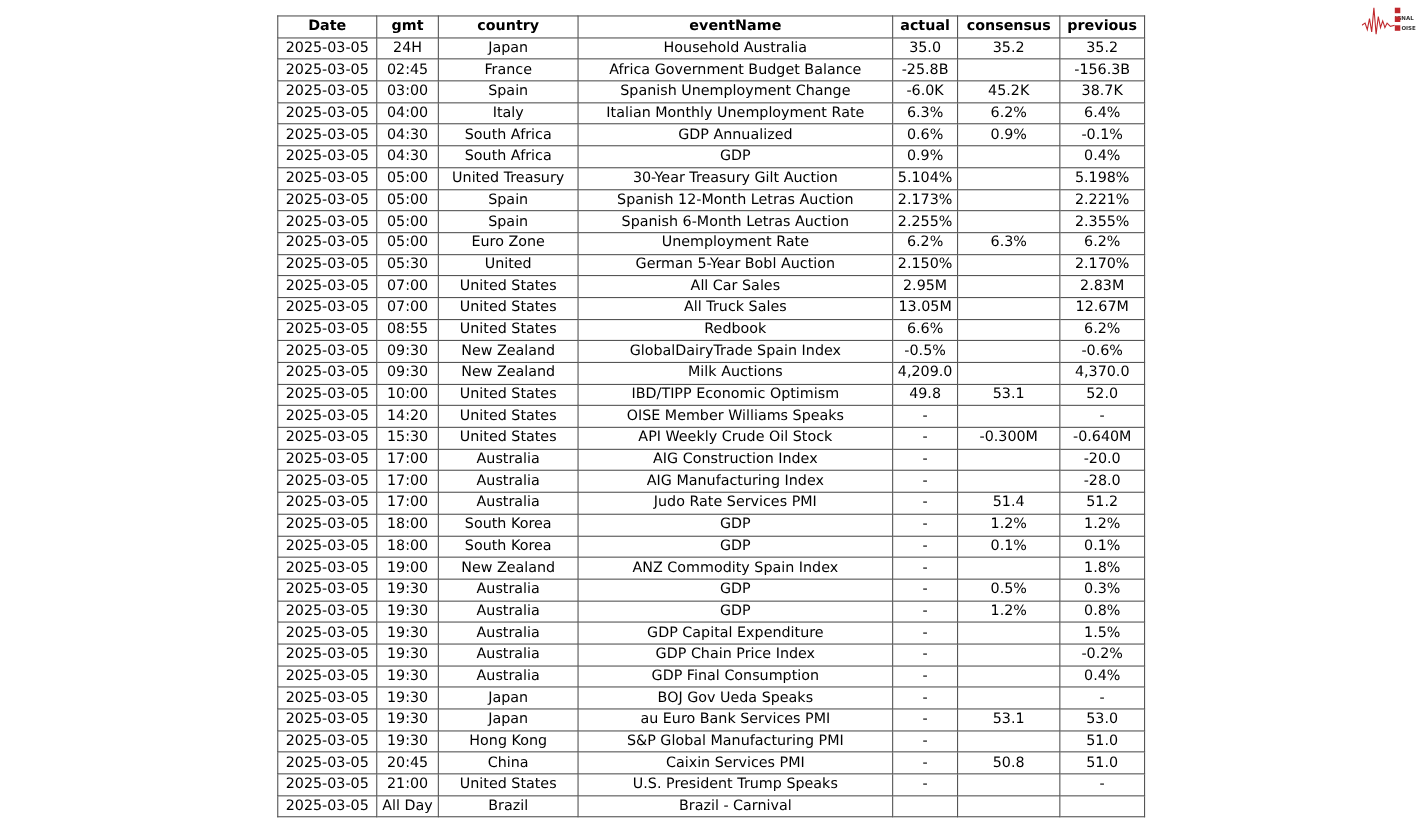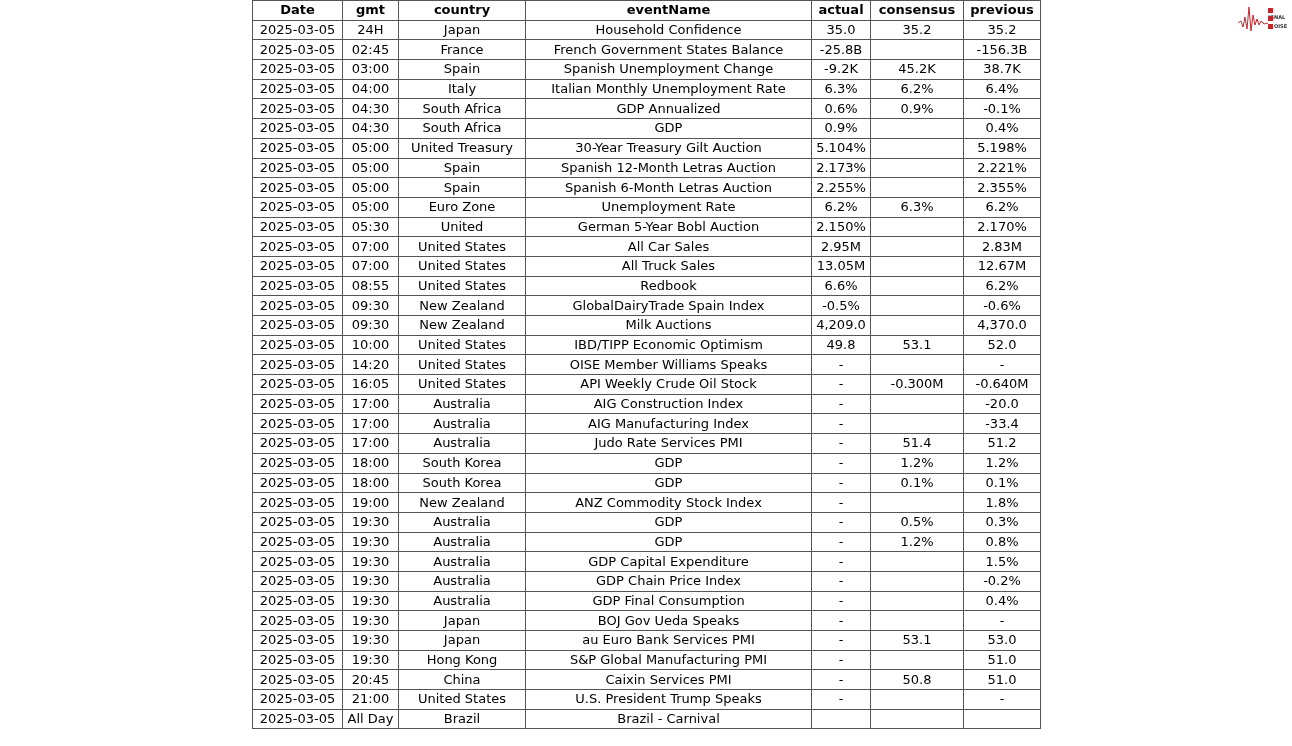--- a/index.html
+++ b/index.html
@@ -1,18 +1,18 @@
 <!DOCTYPE html>
 <html><head>
 <meta charset="utf-8">
 <style>
   html, body { margin: 0; padding: 0; background: #ffffff; }
   body { width: 1292px; height: 746px; position: relative; overflow: hidden;
          font-family: "DejaVu Sans", sans-serif; color: #000; }
-  table.cal { position: absolute; left: 252px; top: 0; border-collapse: collapse;
+  table.cal { position: absolute; left: 252px; top: 14px; border-collapse: collapse;
               font-size: 13px; table-layout: fixed; }
   table.cal th, table.cal td { border: 1px solid #555; text-align: center; padding: 0;
               height: 18.7px; line-height: 18px; white-space: nowrap; overflow: hidden; }
   table.cal th { font-weight: bold; }
   .logo { position: absolute; left: 1238px; top: 3px; width: 52px; height: 32px; }
   .logo .txt { position: absolute; left: 30px; font-size: 5px; font-weight: bold; color: #333; line-height: 7px; }
   .logo .box { display:inline-block; width:5px; height:5px; background:#c0282d; margin-right:1px; vertical-align:middle; }
 </style>
 </head>
 <body>
@@ -45,40 +45,40 @@
       <th>actual</th>
       <th>consensus</th>
       <th>previous</th>
     </tr>
   </thead>
   <tbody id="tbody">
       <tr>
         <td>2025-03-05</td>
         <td>24H</td>
         <td>Japan</td>
-        <td>Household Confidence</td>
+        <td>Household Australia</td>
         <td>35.0</td>
         <td>35.2</td>
         <td>35.2</td>
       </tr>
       <tr>
         <td>2025-03-05</td>
         <td>02:45</td>
         <td>France</td>
-        <td>French Government States Balance</td>
+        <td>Africa Government Budget Balance</td>
         <td>-25.8B</td>
         <td></td>
         <td>-156.3B</td>
       </tr>
       <tr>
         <td>2025-03-05</td>
         <td>03:00</td>
         <td>Spain</td>
         <td>Spanish Unemployment Change</td>
-        <td>-9.2K</td>
+        <td>-6.0K</td>
         <td>45.2K</td>
         <td>38.7K</td>
       </tr>
       <tr>
         <td>2025-03-05</td>
         <td>04:00</td>
         <td>Italy</td>
         <td>Italian Monthly Unemployment Rate</td>
         <td>6.3%</td>
         <td>6.2%</td>
@@ -205,21 +205,21 @@
         <td>2025-03-05</td>
         <td>14:20</td>
         <td>United States</td>
         <td>OISE Member Williams Speaks</td>
         <td>-</td>
         <td></td>
         <td>-</td>
       </tr>
       <tr>
         <td>2025-03-05</td>
-        <td>16:05</td>
+        <td>15:30</td>
         <td>United States</td>
         <td>API Weekly Crude Oil Stock</td>
         <td>-</td>
         <td>-0.300M</td>
         <td>-0.640M</td>
       </tr>
       <tr>
         <td>2025-03-05</td>
         <td>17:00</td>
         <td>Australia</td>
@@ -228,21 +228,21 @@
         <td></td>
         <td>-20.0</td>
       </tr>
       <tr>
         <td>2025-03-05</td>
         <td>17:00</td>
         <td>Australia</td>
         <td>AIG Manufacturing Index</td>
         <td>-</td>
         <td></td>
-        <td>-33.4</td>
+        <td>-28.0</td>
       </tr>
       <tr>
         <td>2025-03-05</td>
         <td>17:00</td>
         <td>Australia</td>
         <td>Judo Rate Services PMI</td>
         <td>-</td>
         <td>51.4</td>
         <td>51.2</td>
       </tr>
@@ -261,21 +261,21 @@
         <td>South Korea</td>
         <td>GDP</td>
         <td>-</td>
         <td>0.1%</td>
         <td>0.1%</td>
       </tr>
       <tr>
         <td>2025-03-05</td>
         <td>19:00</td>
         <td>New Zealand</td>
-        <td>ANZ Commodity Stock Index</td>
+        <td>ANZ Commodity Spain Index</td>
         <td>-</td>
         <td></td>
         <td>1.8%</td>
       </tr>
       <tr>
         <td>2025-03-05</td>
         <td>19:30</td>
         <td>Australia</td>
         <td>GDP</td>
         <td>-</td>

